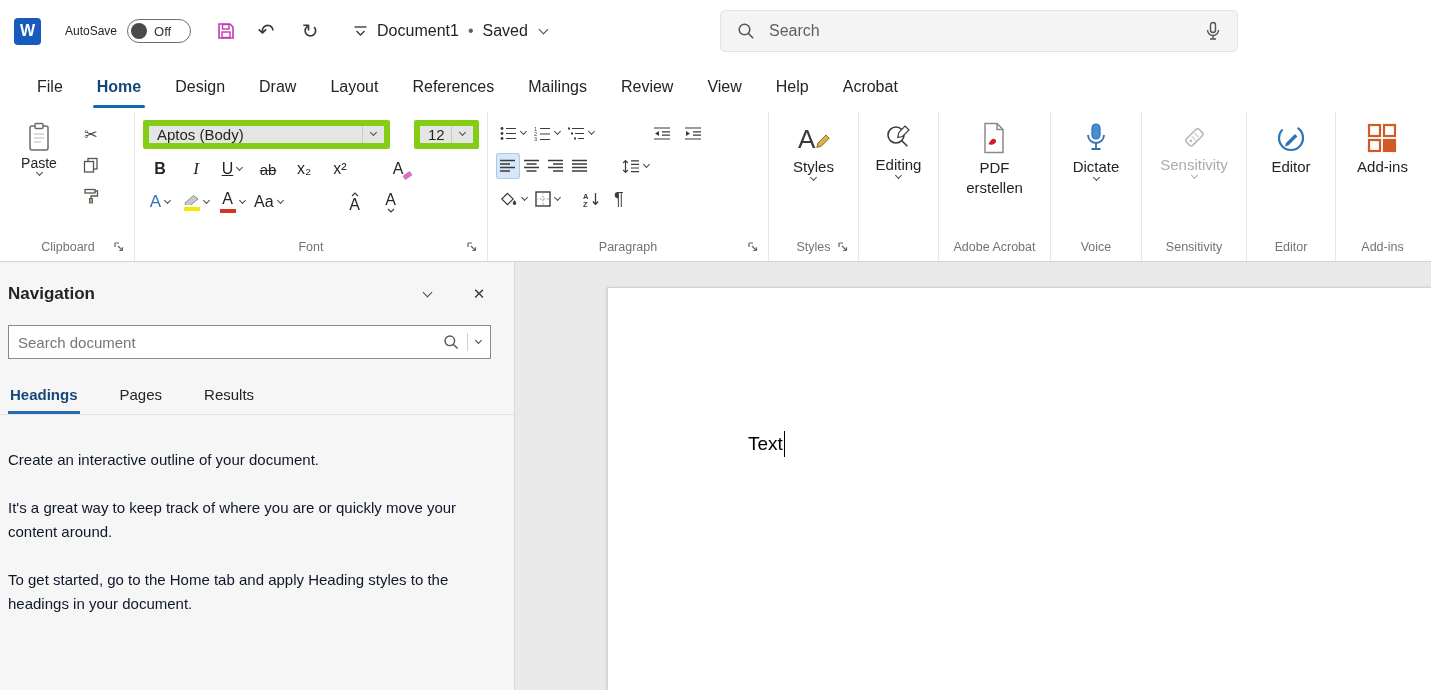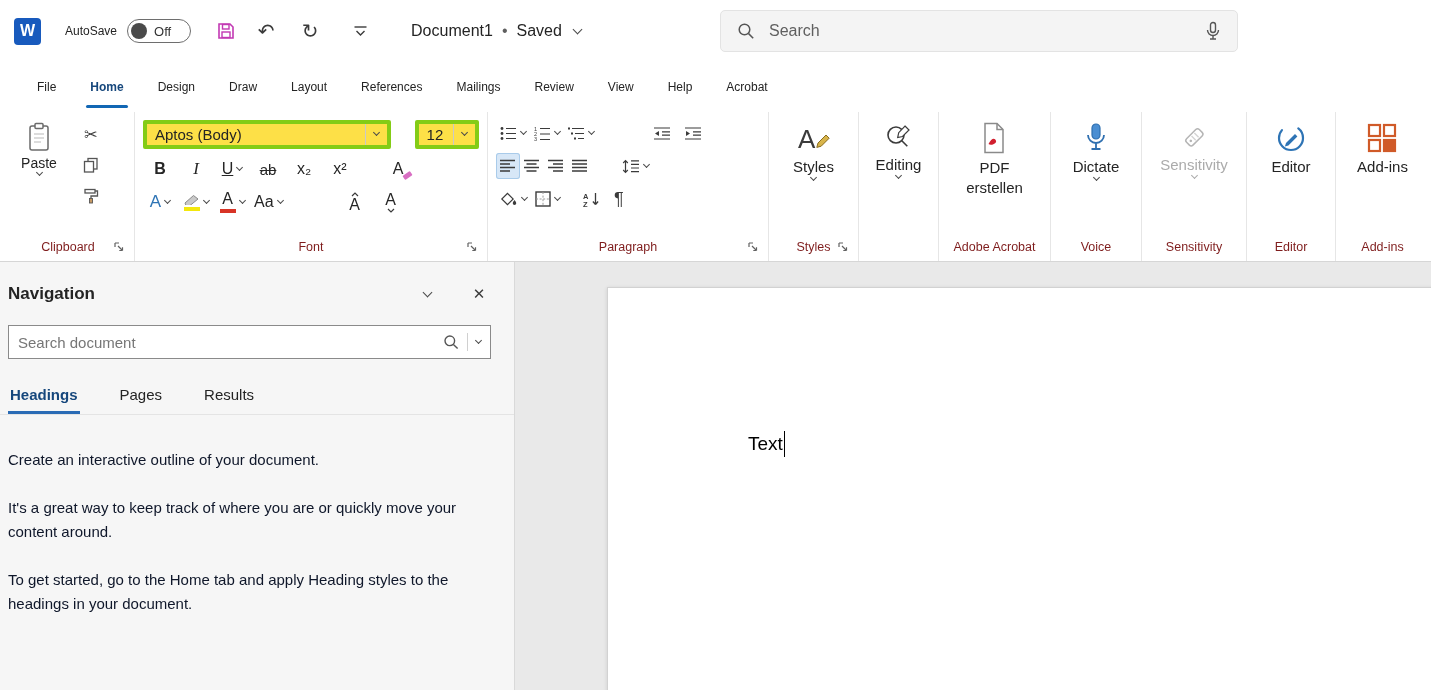--- a/index.html
+++ b/index.html
@@ -26,60 +26,60 @@
   .toggle { margin-left:10px; width:64px; height:24px; border:1px solid #6e6e6e; border-radius:12px;
             display:flex; align-items:center; padding:0 7px 0 3px; gap:7px; background:#fff; }
   .knob { width:16px; height:16px; border-radius:50%; background:#4a4a4a; flex:none; }
   .toggle-text { font-size:13px; color:#333; }
   .tb-btn { width:34px; height:34px; display:flex; align-items:center; justify-content:center;
             font-size:20px; color:#3b3b3b; border-radius:4px; }
   .tb-btn.save { margin-left:18px; }
   .tb-btn.undo { margin-left:6px; }
   .tb-btn.redo { margin-left:10px; }
   .tb-btn.custom { margin-left:16px; }
-  .doc-title { margin-left:34px; display:flex; align-items:center; gap:9px; font-size:16px; }
+  .doc-title { display:flex; align-items:center; gap:9px; font-size:16px; }
   .doc-title .dot { color:#5f5f5f; }
   .doc-title .chev { margin-left:3px; }
   .search-pill { position:absolute; left:720px; top:10px; width:518px; height:42px;
                  background:#f4f4f4; border:1px solid #e3e3e3; border-radius:5px;
                  display:flex; align-items:center; padding:0 16px; gap:14px; }
   .search-pill input { flex:1; border:none; background:transparent; outline:none;
                        font-size:16px; color:#404040; font-family:inherit; }
   .search-pill input::placeholder { color:#5f5f5f; }
 
   
   .ribbon-tabs { height:50px; display:flex; align-items:stretch; padding:0 20px; }
-  .rtab { padding:0 17px; font-size:12px; color:#242424; position:relative; display:flex; align-items:center; }
+  .rtab { padding:0 17px; font-size:16px; color:#242424; position:relative; display:flex; align-items:center; }
   .rtab.active { font-weight:bold; color:#16477c; }
   .rtab.active::after { content:""; position:absolute; left:13px; right:13px; bottom:4px; height:3px;
                         border-radius:2px; background:#1267b4; }
 
   
   .ribbon { height:150px; display:flex; background:#fff; border-bottom:1px solid #d6d6d6; padding:0 2px; }
   .rgroup { display:flex; flex-direction:column; border-right:1px solid #e6e6e6; padding:8px 8px 0; position:relative; }
   .g-clipboard { width:133px; } .g-font { width:353px; } .g-paragraph { width:281px; }
   .g-styles { width:90px; } .g-editing { width:80px; } .g-acrobat { width:112px; }
   .g-voice { width:91px; } .g-sensitivity { width:105px;gap:29px; } .g-editor { width:89px; }
   .g-addins { flex:1; border-right:none; }
   .g-footer { margin-top:auto; position:relative; height:27px; }
-  .g-label { display:block; font-size:12.5px; color:#7f1d1d; text-align:center; padding-top:6px; }
+  .g-label { display:block; font-size:12.5px; color:#737373; text-align:center; padding-top:6px; }
   .launcher { position:absolute; right:0px; bottom:7px; width:14px; height:14px;
               display:flex; align-items:center; justify-content:center; }
 
   
   .clip-row { display:flex; }
   .paste-btn { display:flex; flex-direction:column; align-items:center; width:58px; padding:2px 0 0; gap:3px; border-radius:4px; }
   .paste-btn .lbl { font-size:14px; }
   .small-col { display:flex; flex-direction:column; gap:5px; margin-left:8px; margin-top:1px; }
   .sbtn { width:30px; height:26px; display:flex; align-items:center; justify-content:center;
           font-size:16px; color:#3f3f3f; border-radius:3px; }
 
   
   .combo-row { display:flex; align-items:center; }
-  .combo { height:29px; border:4px solid #84cc16; border-radius:2px; background:#fde047;
+  .combo { height:29px; border:6px solid #84cc16; border-radius:2px; background:#e5e5e5;
            display:flex; align-items:center; }
   .combo .val { flex:1; padding:0 8px; font-size:15px; white-space:nowrap; overflow:hidden; }
   .combo .chev-box { width:22px; align-self:stretch; display:flex; align-items:center; justify-content:center;
                      border-left:1px solid #c9c9c9; }
   .combo-family { width:250px; }
   .combo-size { width:65px; margin-left:24px; }
   .frow { display:flex; align-items:center; margin-top:7px; }
   .fbtn { min-width:34px; height:26px; display:flex; align-items:center; justify-content:center;
           gap:4px; font-size:16px; color:#262626; border-radius:3px; padding:0 3px; }
   .fbtn + .fbtn { margin-left:2px; }

